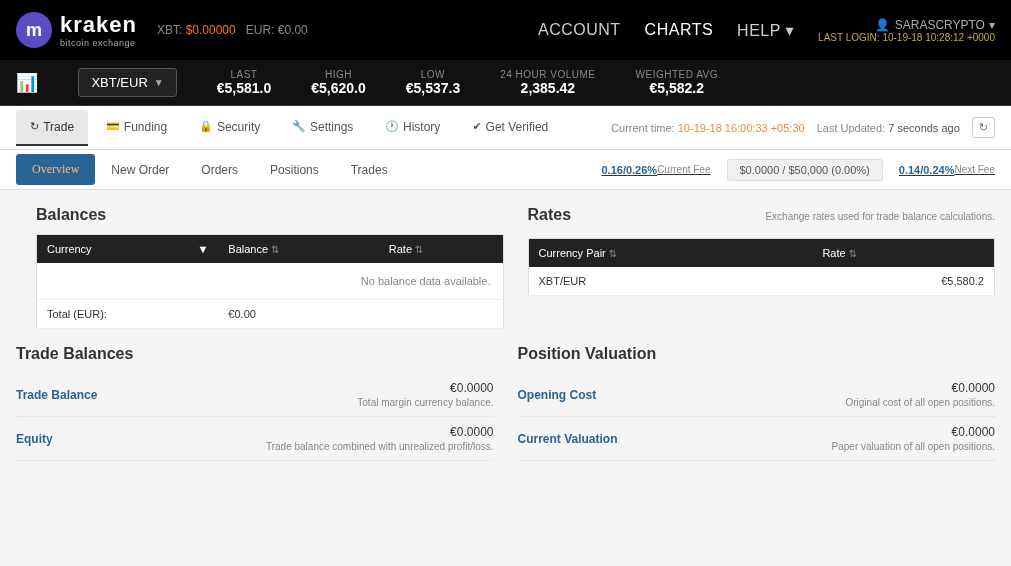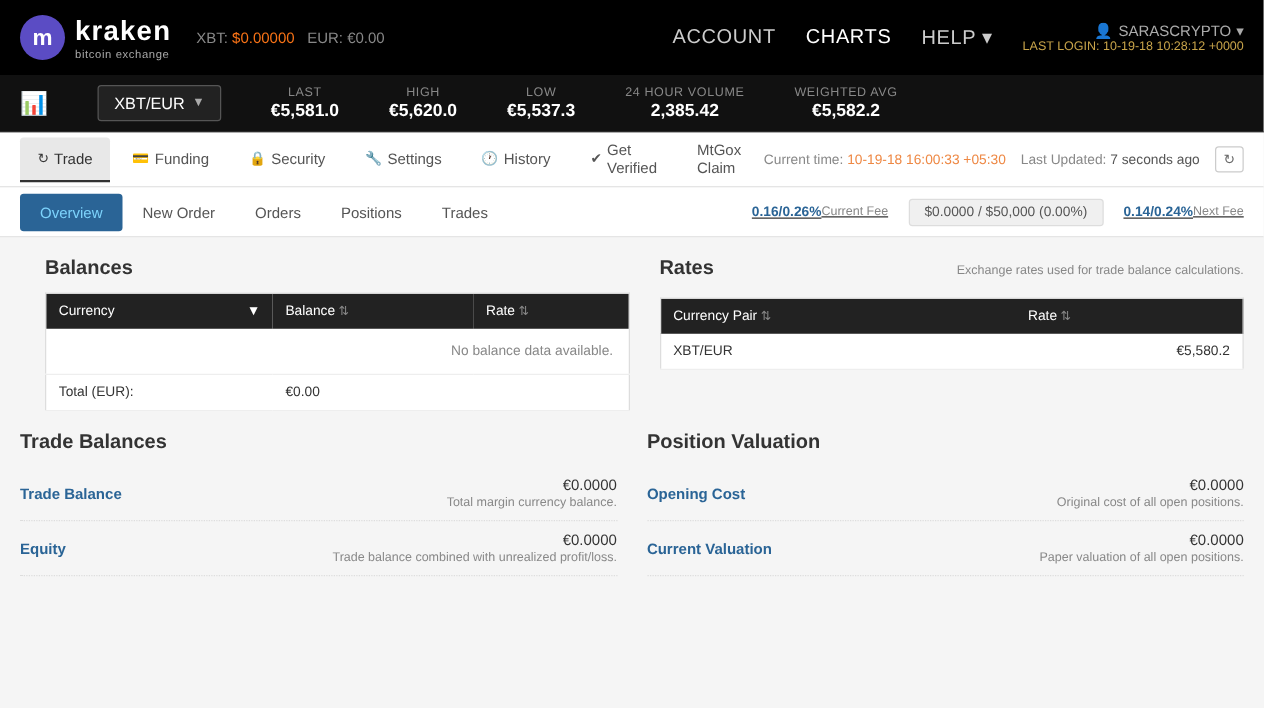--- a/index.html
+++ b/index.html
@@ -38,21 +38,21 @@
     .tab-item.active { color: #333; border-bottom: 2px solid #333; background: #e8e8e8; border-radius: 3px 3px 0 0; }
     .tab-item .tab-icon { font-size: 11px; }
     .tab-bar-right { display: flex; align-items: center; gap: 12px; font-size: 11px; color: #555; }
     .tab-bar-right .time-label { color: #888; }
     .tab-bar-right .time-value { color: #e84; }
     .refresh-btn { background: none; border: 1px solid #ccc; border-radius: 3px; padding: 3px 6px; cursor: pointer; color: #666; font-size: 11px; }
 
     
     .sub-nav { background: #fff; border-bottom: 1px solid #ddd; display: flex; align-items: center; padding: 0 16px; height: 40px; gap: 0; }
     .sub-nav-item { padding: 8px 16px; cursor: pointer; color: #555; font-size: 12px; text-decoration: none; }
-    .sub-nav-item.active { background: #2a6496; color: #7dd3fc; border-radius: 3px; }
+    .sub-nav-item.active { background: #2a6496; color: #fdba74; border-radius: 3px; font-family: Liberation Serif, serif; }
     .sub-nav-right { margin-left: auto; display: flex; align-items: center; gap: 16px; font-size: 11px; }
     .fee-block { display: flex; flex-direction: row; align-items: center; text-decoration: underline; }
     .fee-val { color: #2a6496; font-weight: bold; }
     .fee-label { color: #888; font-size: 10px; }
     .fee-range { background: #f0f0f0; border: 1px solid #ddd; border-radius: 3px; padding: 4px 12px; font-size: 11px; color: #555; }
 
     
     .main { display: flex; gap: 0; padding: 16px; background: #f5f5f5; }
     .main-left { flex: 1; margin-right: 24px; padding-left: 20px; }
     .main-right { flex: 1; }
@@ -162,23 +162,20 @@
       <span class="tab-icon">🔧</span>
       <span>Settings</span>
     </a>
     <a class="tab-item">
       <span class="tab-icon">🕐</span>
       <span>History</span>
     </a>
     <a class="tab-item">
       <span class="tab-icon">✔</span>
       <span>Get Verified</span>
-    </a>
-    <a class="tab-item">
-      <span>MtGox Claim</span>
     </a>
   </div>
   <div class="tab-bar-right">
     <div>
       <span class="time-label">Current time:</span>
       <span class="time-value">10-19-18 16:00:33 +05:30</span>
     </div>
     <div>
       <span class="time-label">Last Updated:</span>
       <span>7 seconds ago</span>

